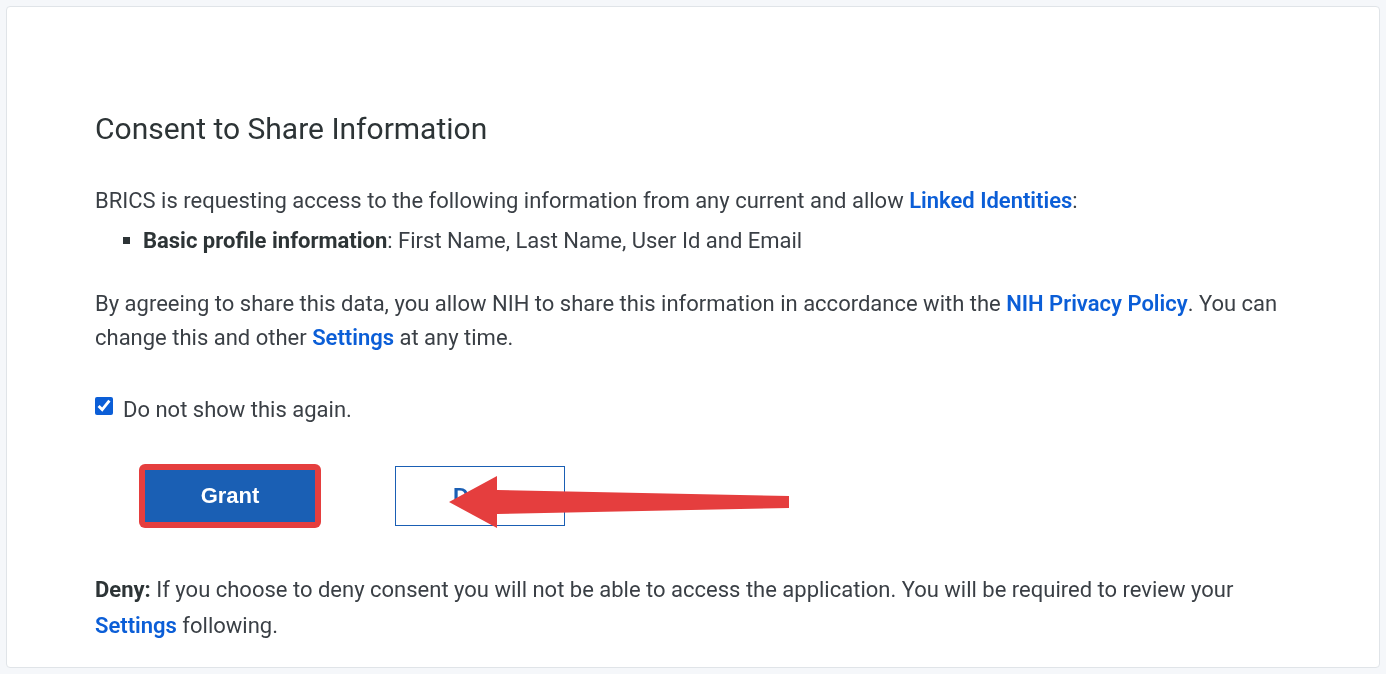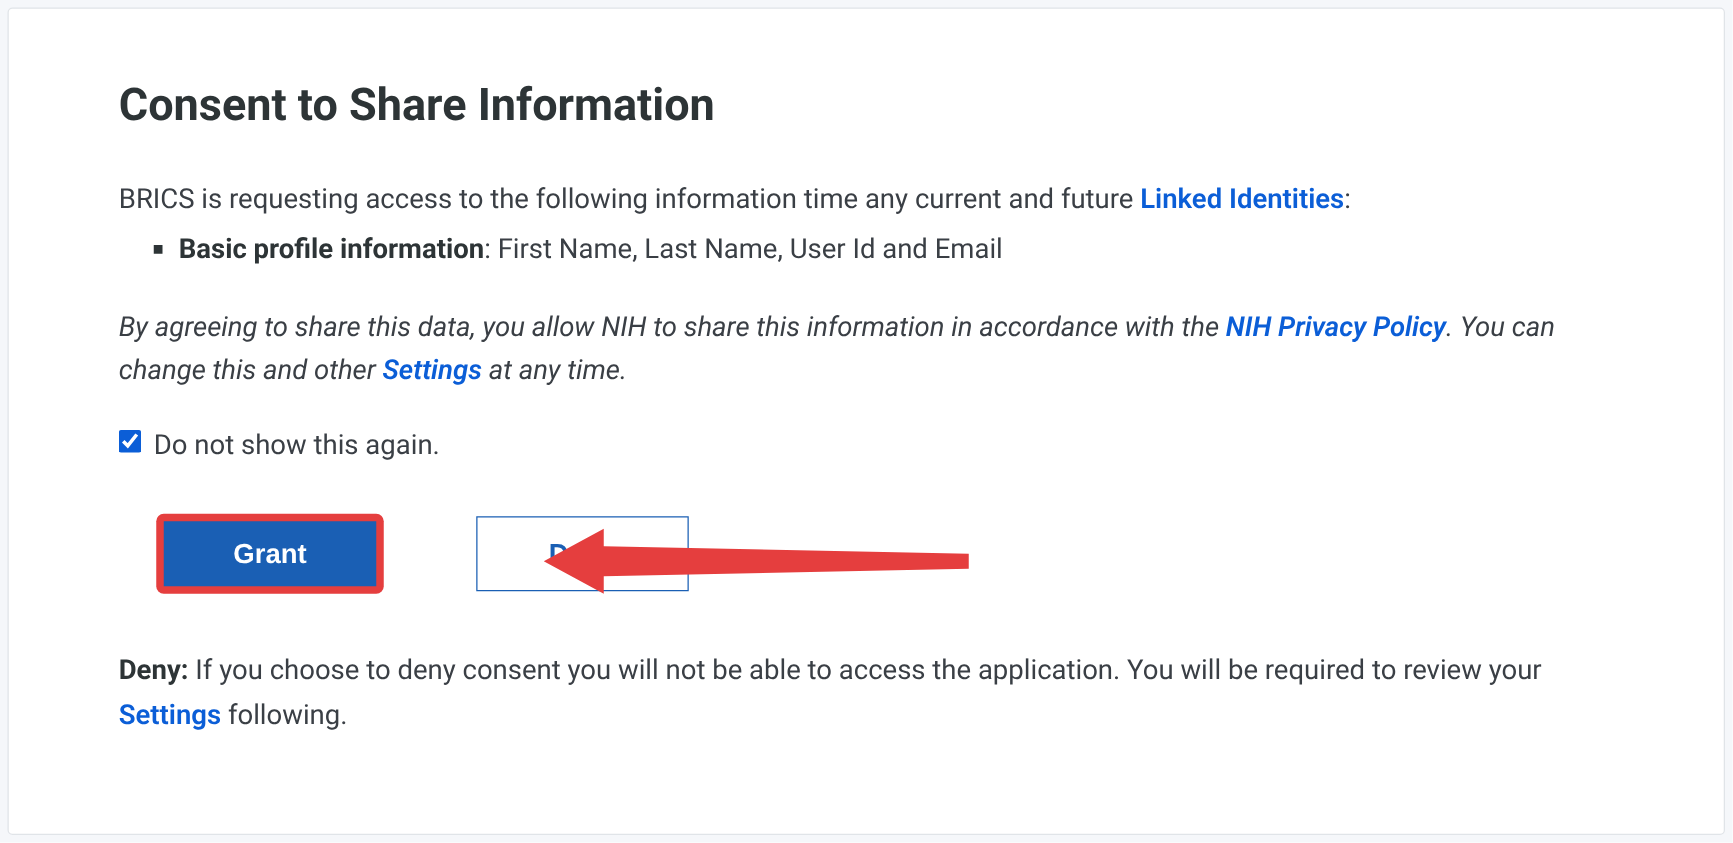--- a/index.html
+++ b/index.html
@@ -11,24 +11,25 @@
     .card {
       background: #ffffff;
       border: 1px solid #e0e4e8;
       border-radius: 4px;
       padding: 56px 88px 80px 88px;
       width: 1374px;
       height: 662px;
       position: relative;
     }
     h1.page-title {
-      font-size: 36px;
-      font-weight: 700;
+      font-size: 30px;
+      font-weight: 400;
       color: #2d3436;
       margin-bottom: 38px;
+      margin-top: 48px;
     }
     .body-text {
       font-size: 22px;
       color: #3a3f45;
       line-height: 1.55;
     }
     .link {
       color: #0b5ed7;
       font-weight: 600;
       text-decoration: none;
@@ -49,21 +50,21 @@
     ul.bullets li::before {
       content: "";
       position: absolute;
       left: 0;
       top: 13px;
       width: 7px;
       height: 7px;
       background: #2d3436;
     }
     .strong { font-weight: 700; color: #2d3436; }
-    .para2 { margin-top: 28px; margin-bottom: 30px; font-style: italic; }
+    .para2 { margin-top: 28px; margin-bottom: 42px; }
     .checkbox-row {
       display: flex;
       gap: 10px;
       margin-bottom: 42px;
     }
     .checkbox-row input[type="checkbox"]{
       width: 18px;
       height: 18px;
       accent-color: #0b5ed7;
       cursor: pointer;
@@ -71,21 +72,21 @@
     .checkbox-row label {
       font-size: 22px;
       color: #3a3f45;
       cursor: pointer;
     }
     .button-row {
       position: relative;
       display: flex;
       align-items: center;
       gap: 74px;
-      margin-left: 30px;
+      margin-left: 44px;
       margin-bottom: 44px;
     }
     .highlight-wrap {
       background: #e53e3e;
       border-radius: 6px;
       padding: 6px;
       display: inline-block;
     }
     .btn-primary {
       background: #1a5fb4;
@@ -119,21 +120,21 @@
     }
   </style>
 </head>
 <body>
 
 <div class="card">
 
   <h1 class="page-title">Consent to Share Information</h1>
 
   <p class="body-text">
-    <span>BRICS is requesting access to the following information time any current and future </span><a class="link">Linked Identities</a><span>:</span>
+    <span>BRICS is requesting access to the following information from any current and allow </span><a class="link">Linked Identities</a><span>:</span>
   </p>
 
   <ul class="bullets">
     <li>
       <span class="strong">Basic profile information</span><span>: First Name, Last Name, User Id and Email</span>
     </li>
   </ul>
 
   <p class="body-text para2">
     <span>By agreeing to share this data, you allow NIH to share this information in accordance with the </span><a class="link">NIH Privacy Policy</a><span>. You can change this and other </span><a class="link">Settings</a><span> at any time.</span>

